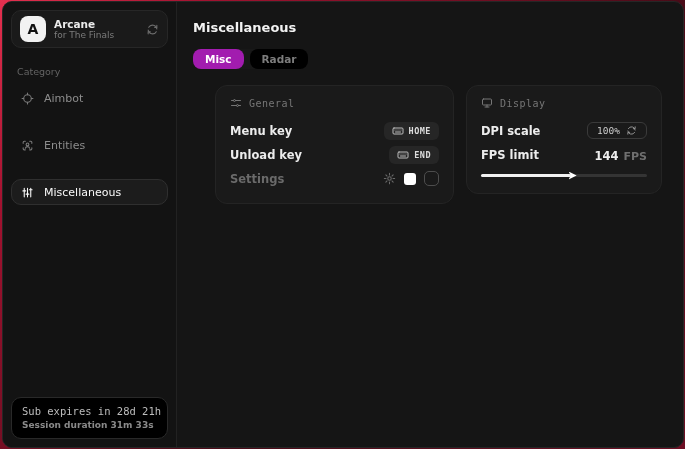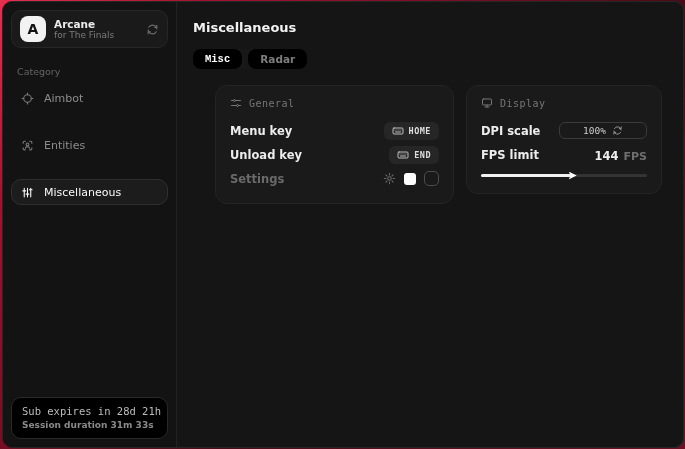--- a/index.html
+++ b/index.html
@@ -50,21 +50,21 @@
   .sub-line1 { font-family:"DejaVu Sans Mono","Liberation Mono",monospace; font-size:10.5px; color:#bdbdbd; margin-bottom:3px; white-space:nowrap; }
   .sub-line2 { font-size:9px; font-weight:700; color:#8a8a8a; white-space:nowrap; }
   
   .main { flex:1; padding:14px 16px; }
   .page-title { font-size:13px; font-weight:800; color:#f2f2f2; margin:4px 0 14px; }
   .tabs { display:flex; gap:6px; background:#181818; border-radius:9px; width:max-content; }
   .tab {
     font-size:10.5px; font-weight:700; color:#7d7d7d;
     padding:4px 12px; border-radius:8px; cursor:pointer; background:#000000;
   }
-  .tab.active { background:#000000; color:#ffffff;font-family:Liberation Mono, monospace; }
+  .tab.active { background:#a21caf; color:#ffffff; }
   .cards { display:flex; gap:12px; margin-top:16px; align-items:flex-start; }
   .card {
     background:#1a1a1a; border:1px solid #242424; border-radius:12px;
     padding:11px 14px 13px;
   }
   .card-general { width:239px;margin-left:22px; }
   .card-display { width:196px; }
   .card-head {
     display:flex; align-items:center; gap:7px; margin-bottom:10px;
     font-family:"DejaVu Sans Mono","Liberation Mono",monospace;
@@ -86,21 +86,21 @@
   .key-badge .icon { color:#bdbdbd; }
   .right-group { display:flex; align-items:center; gap:8px; }
   .swatch { width:12px; height:12px; border-radius:3px; background:#ffffff; }
   .checkbox {
     width:15px; height:15px; border:1.5px solid #4d4d4d; border-radius:5px;
     background:transparent; cursor:pointer;
   }
   .gear-dim { color:#6a6a6a; }
   .dpi-badge {
     display:flex; align-items:center; gap:6px;
-    border:1px solid #3a3a3a; border-radius:6px; padding:2px 23px;
+    border:1px solid #3a3a3a; border-radius:6px; padding:2px 9px;
     font-family:"DejaVu Sans Mono","Liberation Mono",monospace;
     font-size:9.5px; color:#cccccc;
   }
   .dpi-badge .icon { color:#9a9a9a; cursor:pointer; }
   .fps-value { font-size:11.5px; font-weight:800; color:#ededed; }
   .fps-unit { font-size:11px; font-weight:700; color:#6f6f6f; }
   .slider { position:relative; height:10px; margin-top:4px; cursor:pointer; }
   .slider-track {
     position:absolute; left:0; right:0; top:4px; height:3px; border-radius:2px; background:#343434;
   }

